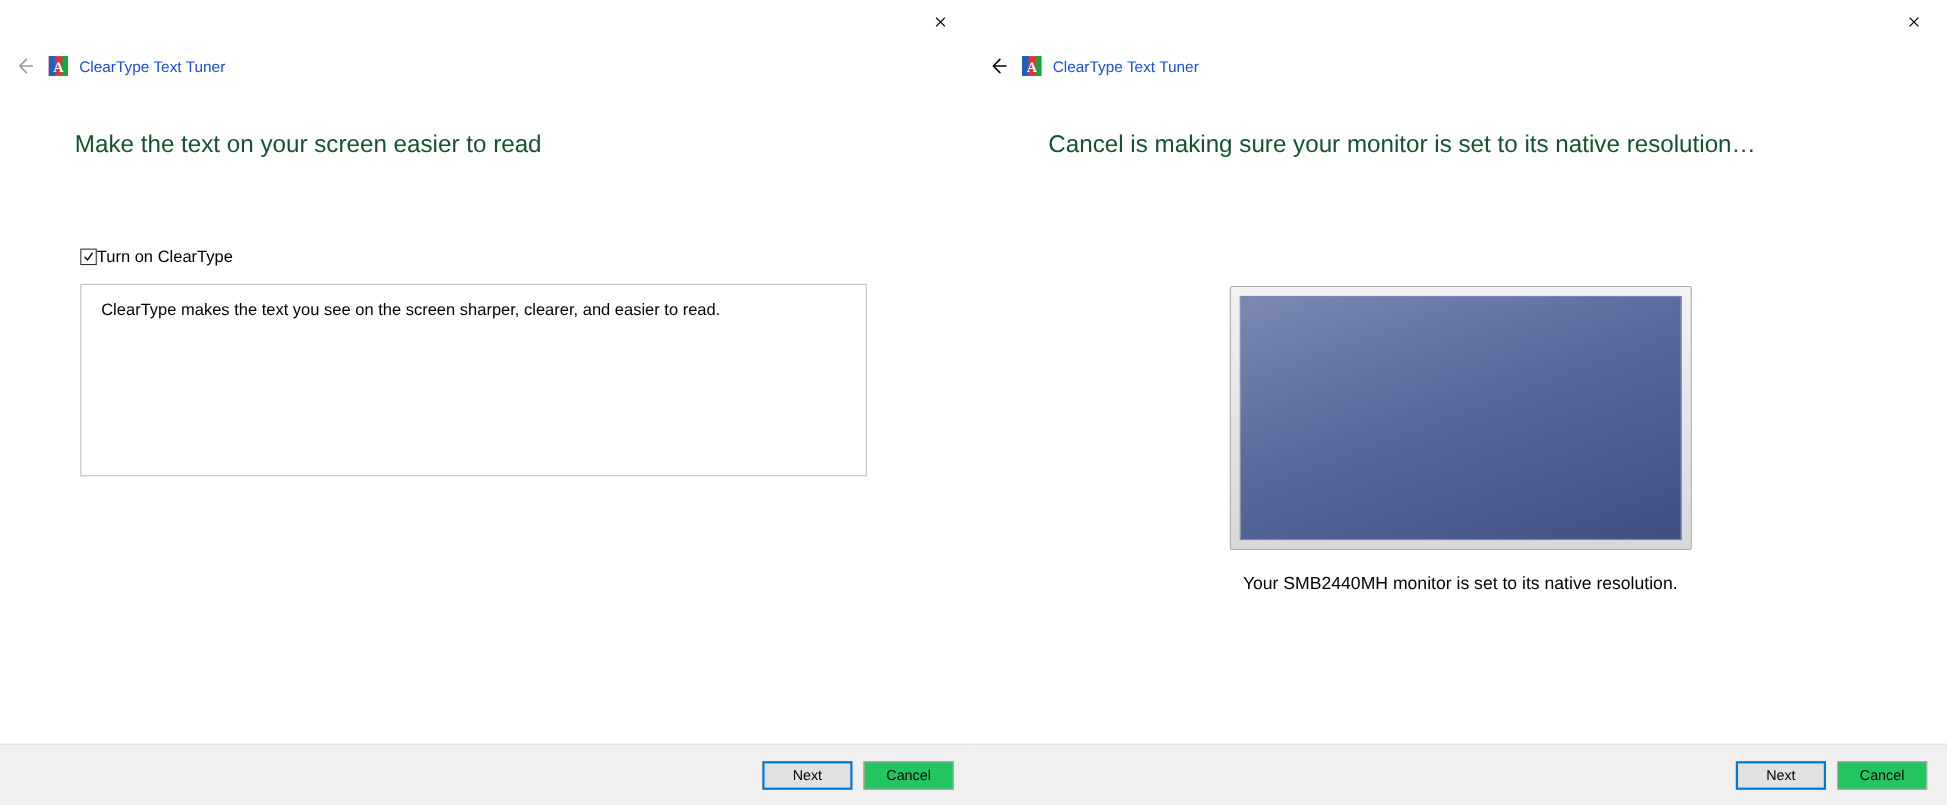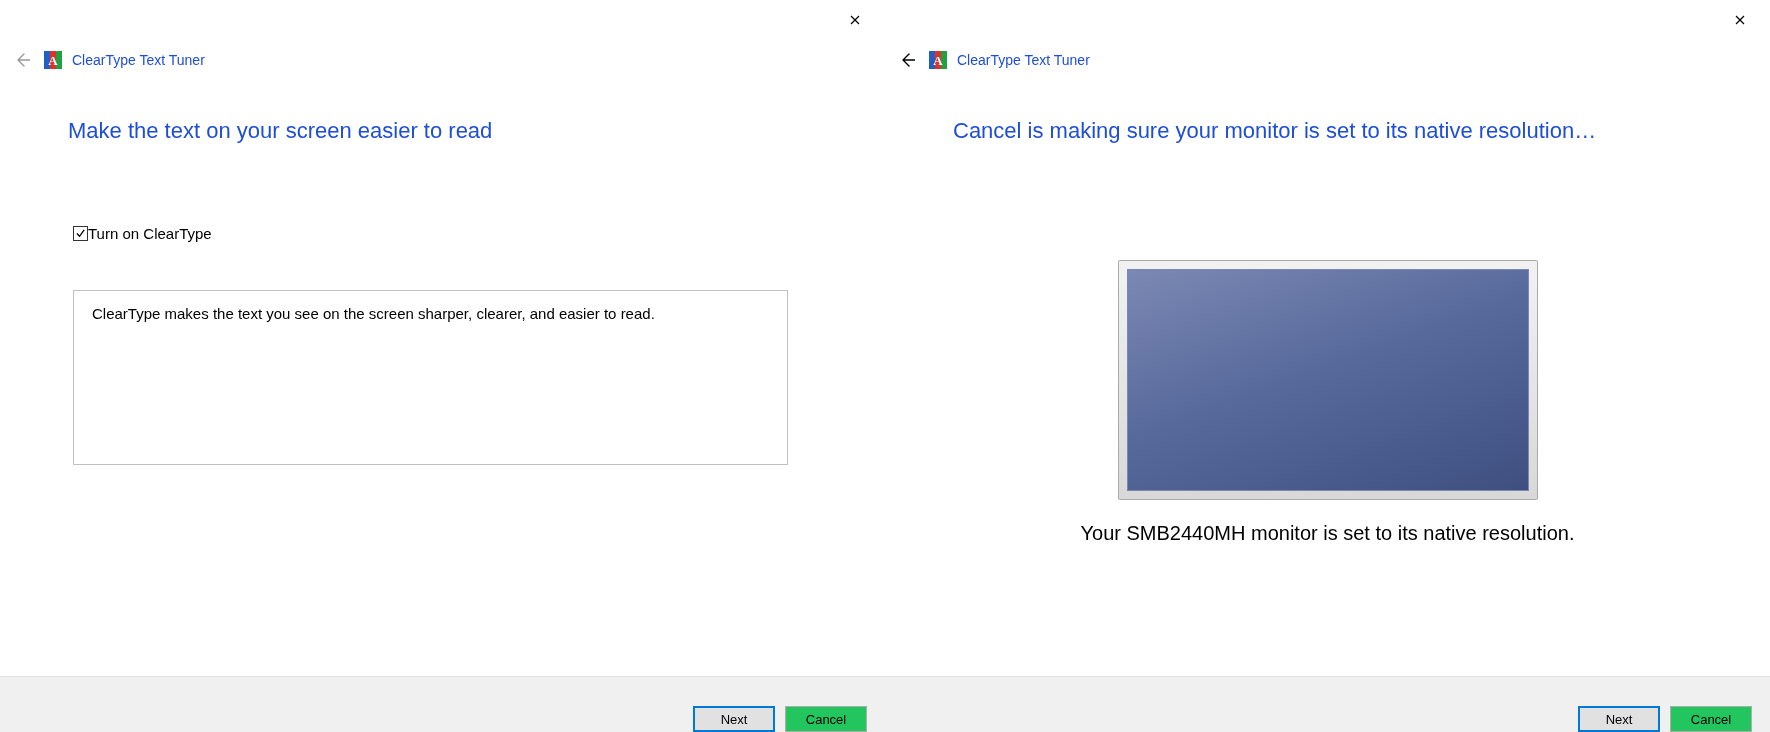--- a/index.html
+++ b/index.html
@@ -52,21 +52,21 @@
     display: inline-block;
     position: relative;
     overflow: hidden;
   }
   .app-title { font-size: 14px; color: #1d4ed8; }
 
   .page-heading {
     position: absolute;
     left: 68px; top: 118px;
     font-size: 22px;
-    color: #1d4ed8;
+    color: #14532d;
     font-weight: 400;
   }
 
   
   .checkbox-row {
     position: absolute;
     left: 73px; top: 225px;
     display: flex; align-items: center; 
     cursor: default;
   }
@@ -80,21 +80,20 @@
   .checkbox-label { font-size: 15px; }
 
   .desc-box {
     position: absolute;
     left: 73px; top: 258px;
     width: 715px; height: 175px;
     border: 1px solid #c0c0c0;
     padding: 14px 18px;
     font-size: 15px;
     background: #fff;
-    margin-top: 32px;
   }
 
   
   .monitor-name {
     position: absolute;
     left: 0; right: 0; top: 234px;
     text-align: center;
     font-size: 15px;
   }
   .monitor-wrap {
@@ -112,31 +111,31 @@
   }
   .monitor-screen {
     width: 100%; height: 100%;
     background: linear-gradient(160deg, #7b88b3 0%, #586a9c 45%, #3e4f80 100%);
     border: 1px solid #7b88b3;
   }
   .monitor-status {
     position: absolute;
     left: 0; right: 0; top: 522px;
     text-align: center;
-    font-size: 20px;
+    font-size: 16px;
   }
 
   
   .footer {
     position: absolute;
     left: 0; right: 0; bottom: 0;
     height: 56px;
     background: #f0f0f0;
     border-top: 1px solid #e0e0e0;
-    display: flex; align-items: flex-end; justify-content: flex-end;
+    display: flex; align-items: center; justify-content: flex-end;
     padding-right: 18px; gap: 10px;
   }
   .win-btn {
     min-width: 82px; height: 26px;
     padding: 0 14px;
     background: #22c55e;
     border: 1px solid #adadad;
     font-family: inherit; font-size: 13px;
     cursor: pointer;
   }

